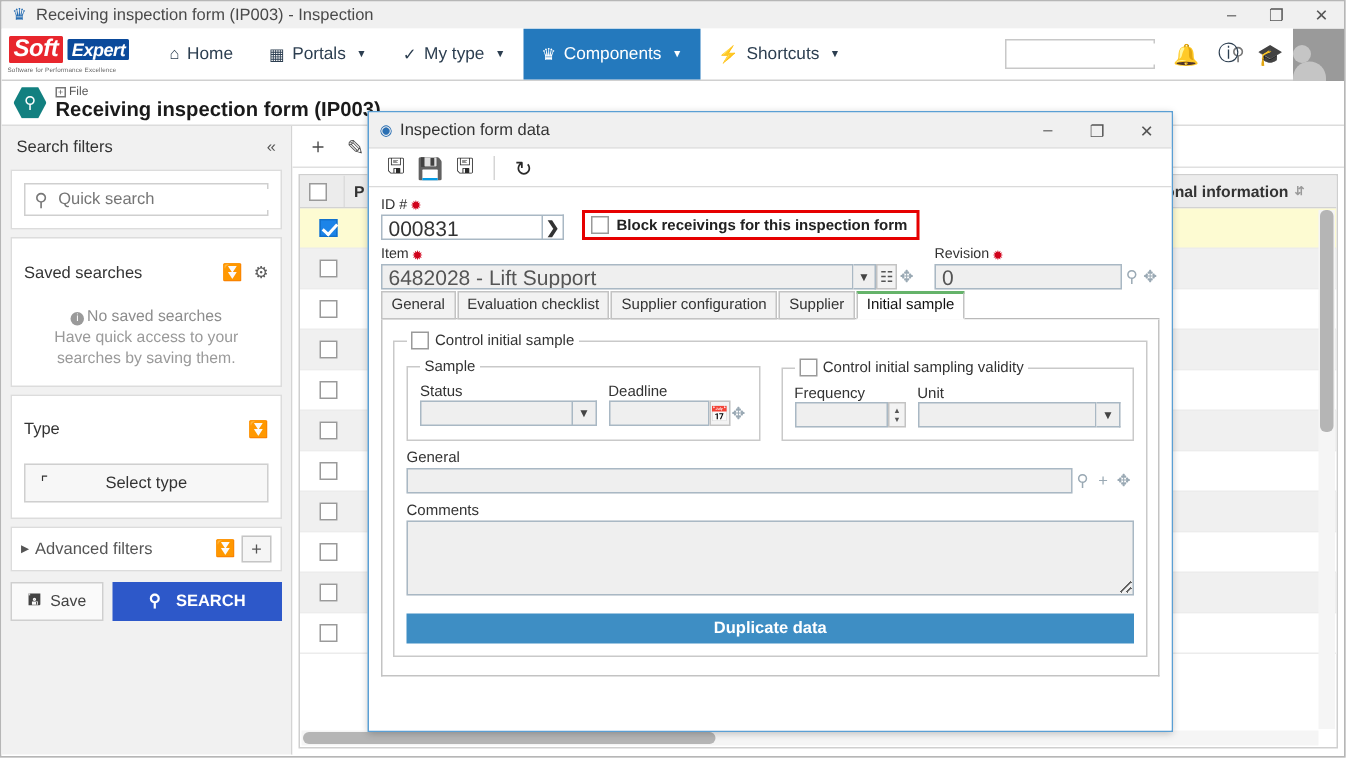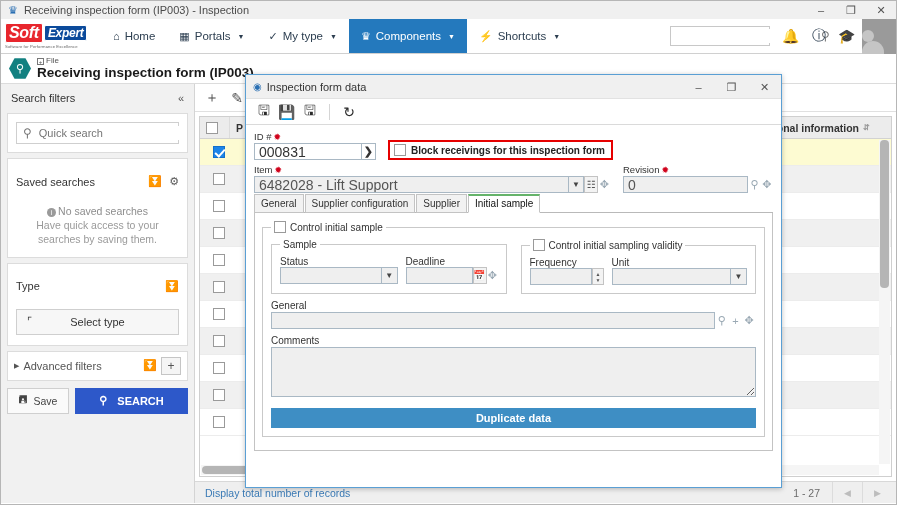--- a/index.html
+++ b/index.html
@@ -489,28 +489,20 @@
             </div>
 
           <div id="grid-vscroll">
             <div id="grid-vthumb"></div>
           </div>
           <div id="grid-hscroll">
             <div id="grid-hthumb"></div>
           </div>
         </div>
 
-        <div id="grid-footer">
-          <span>Display total number of records</span>
-          <span class="pager">
-            <span class="pgtext">1 - 27</span>
-            <span class="pgbtn">◀</span>
-            <span class="pgbtn">▶</span>
-          </span>
-        </div>
       </div>
     </div>
 
     <div id="modal">
 
       <div id="modal-title">
         <span class="mt-ico">◉</span>
         <span class="mt-text">Inspection form data</span>
         <div id="modal-winbtns">
           <div>–</div>
@@ -567,20 +559,21 @@
             <div id="rev-input-row">
               <input class="inp ro" value="0" style="">
               <div class="flatico">⚲</div>
               <div class="flatico">✥</div>
             </div>
           </div>
         </div>
 
         <div id="tabs">
           <div class="tab">General</div>
+          <div class="tab">Evaluation checklist</div>
           <div class="tab">Supplier configuration</div>
           <div class="tab">Supplier</div>
           <div class="tab active">Initial sample</div>
         </div>
 
         <div id="tabpanel">
           <fieldset class="fs">
             <legend>
               <span class="chk"></span>
               <span>Control initial sample</span>

